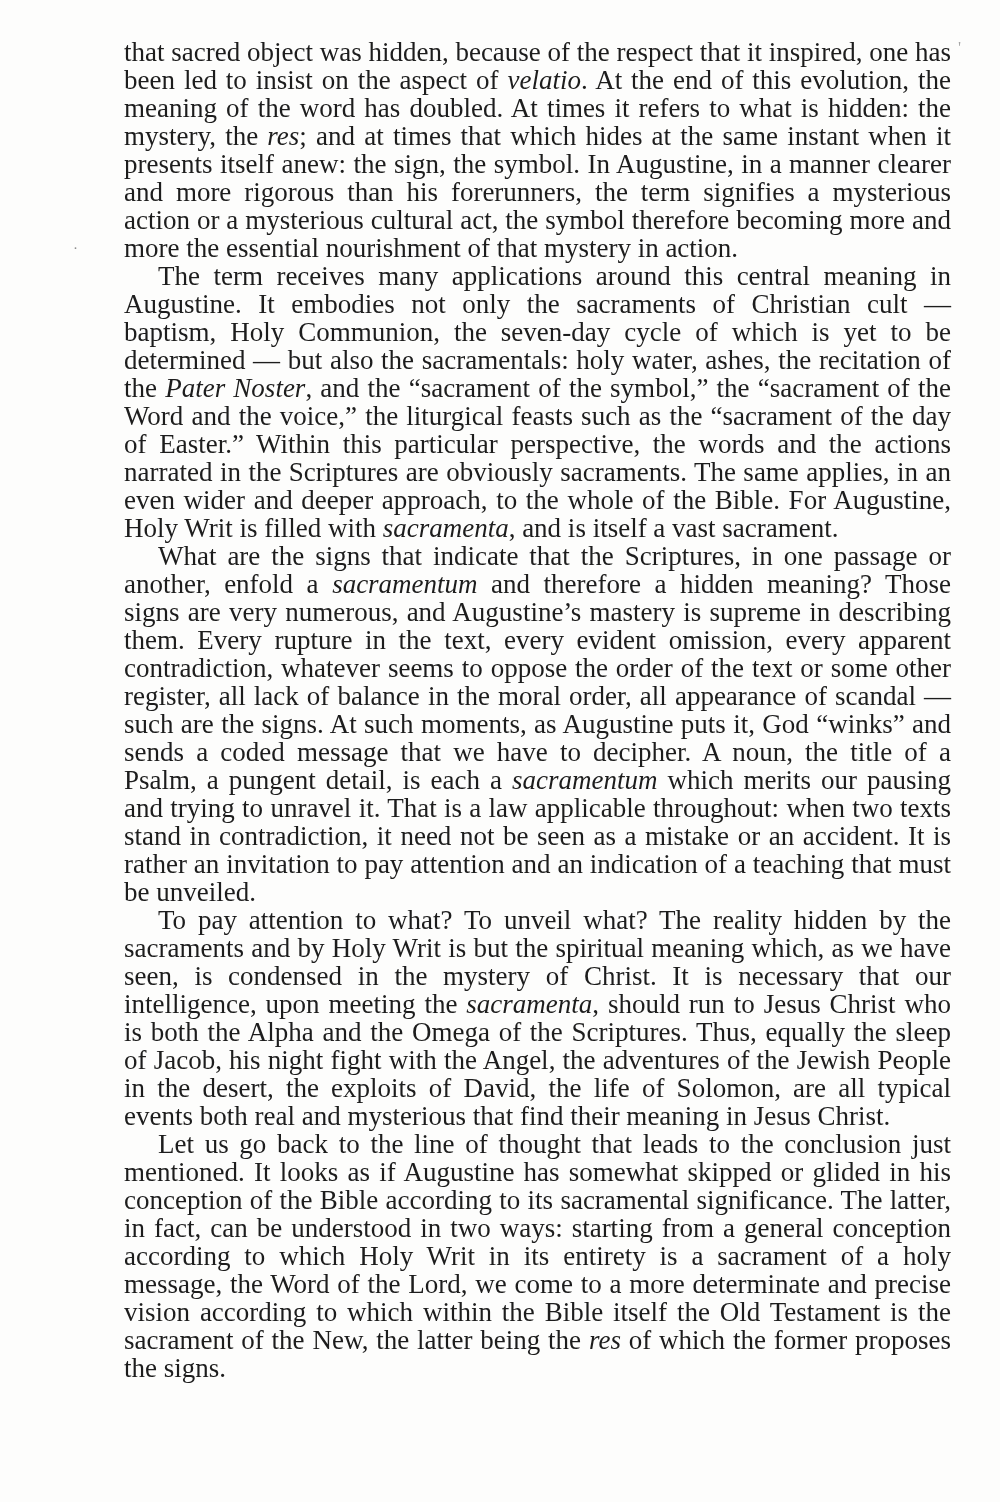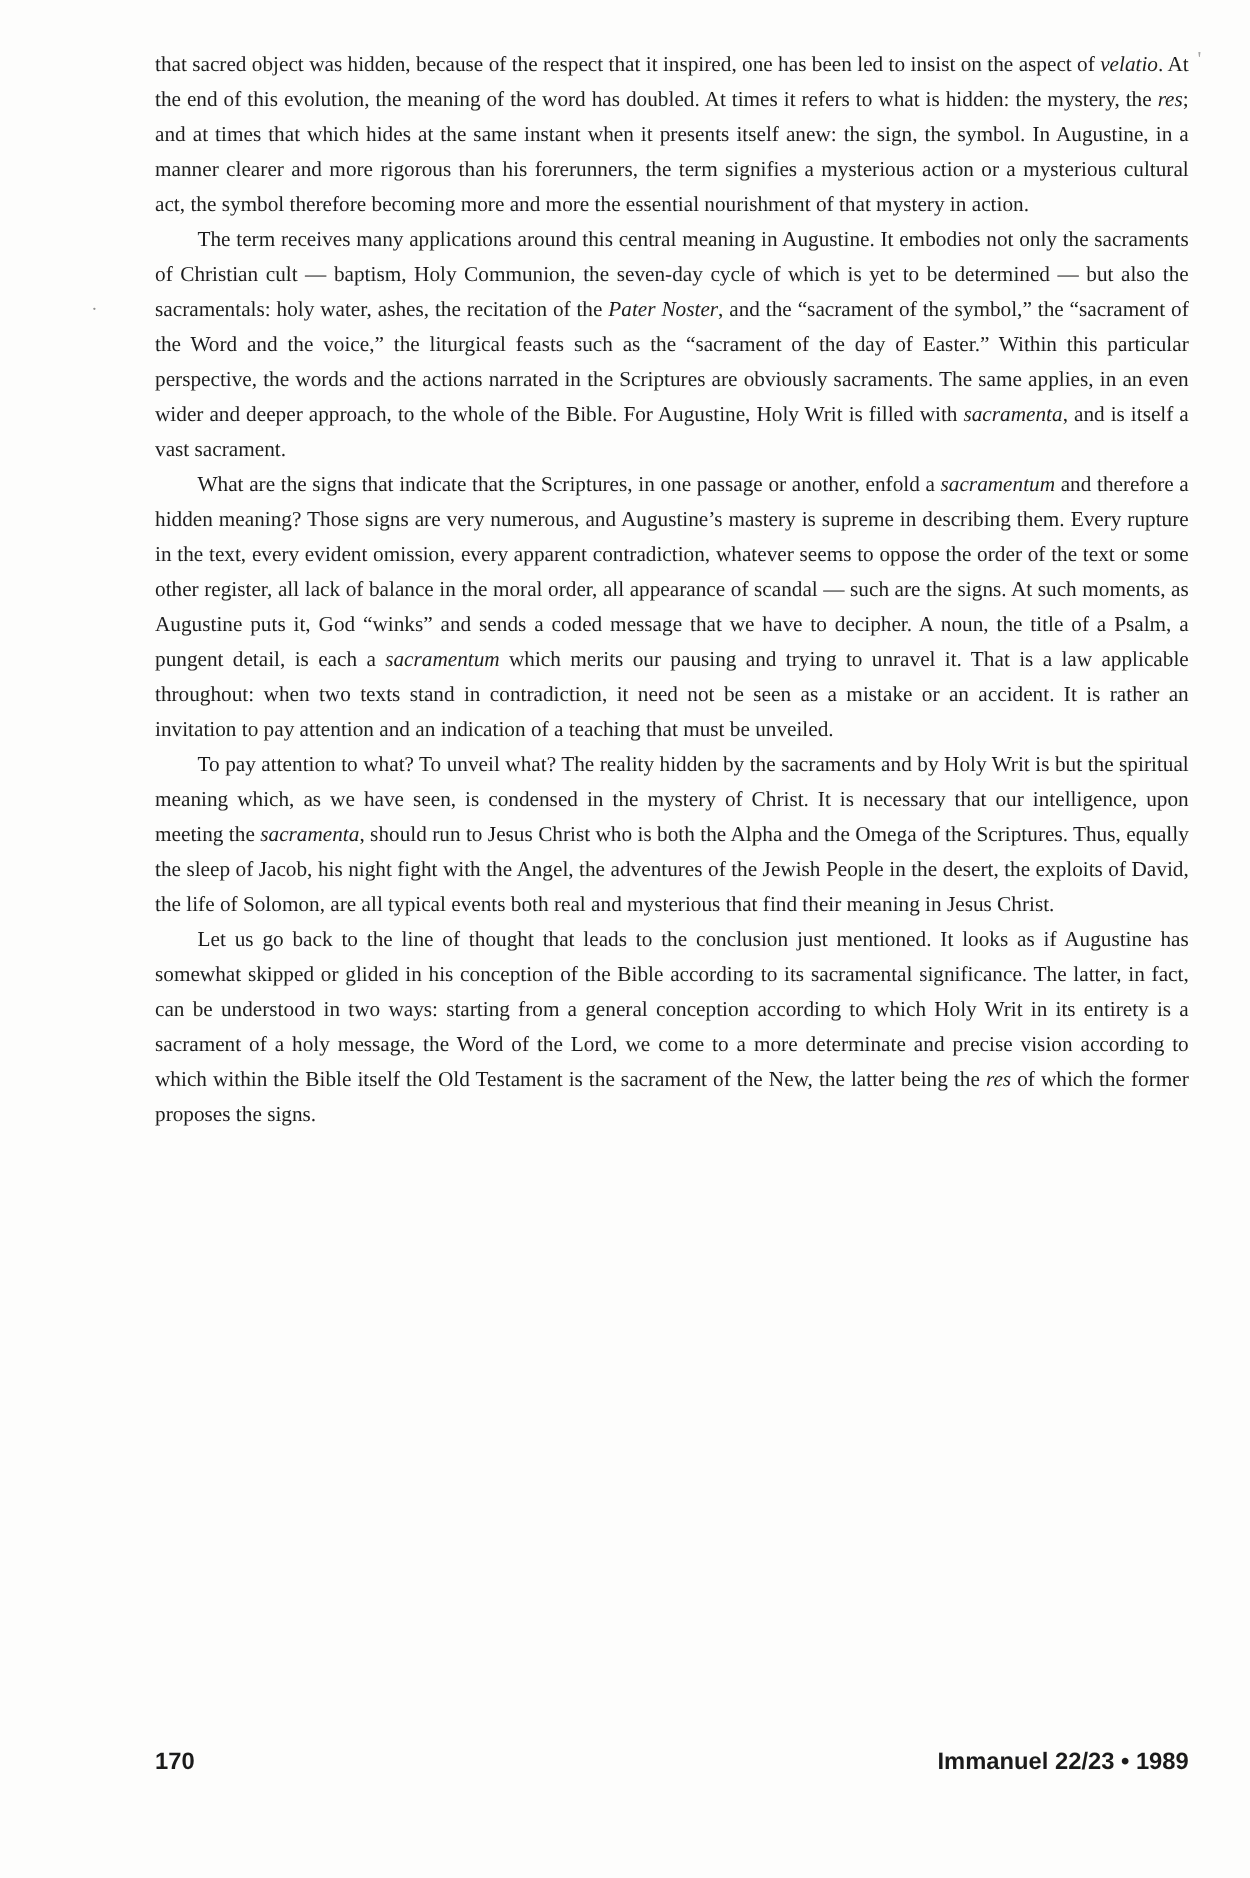--- a/index.html
+++ b/index.html
@@ -13,21 +13,21 @@
     height: 1502px;
     background: #fdfdfc;
     overflow: hidden;
   }
   .text-block {
     position: absolute;
     left: 124px;
     top: 38px;
     width: 827px;
     font-family: "Liberation Serif", "DejaVu Serif", serif;
-    font-size: 17px;
+    font-size: 27px;
     line-height: 28px;
     color: #1d1d1d;
     text-align: justify;
   }
   .text-block p {
     margin: 0;
   }
   .text-block p.indent {
     text-indent: 34px;
   }
@@ -75,18 +75,14 @@
   <span class="scan-mark corner-tick">'</span>
 
   <main class="text-block">
       <p class=""><span>that sacred object was hidden, because of the respect that it inspired, one has been led to insist on the aspect of </span><em>velatio</em><span>. At the end of this evolution, the meaning of the word has doubled. At times it refers to what is hidden: the mystery, the </span><em>res</em><span>; and at times that which hides at the same instant when it presents itself anew: the sign, the symbol. In Augustine, in a manner clearer and more rigorous than his forerunners, the term signifies a mysterious action or a mysterious cultural act, the symbol therefore becoming more and more the essential nourishment of that mystery in action.</span></p>
       <p class="indent"><span>The term receives many applications around this central meaning in Augustine. It embodies not only the sacraments of Christian cult — baptism, Holy Communion, the seven-day cycle of which is yet to be determined — but also the sacramentals: holy water, ashes, the recitation of the </span><em>Pater Noster</em><span>, and the “sacrament of the symbol,” the “sacrament of the Word and the voice,” the liturgical feasts such as the “sacrament of the day of Easter.” Within this particular perspective, the words and the actions narrated in the Scriptures are obviously sacraments. The same applies, in an even wider and deeper approach, to the whole of the Bible. For Augustine, Holy Writ is filled with </span><em>sacramenta</em><span>, and is itself a vast sacrament.</span></p>
       <p class="indent"><span>What are the signs that indicate that the Scriptures, in one passage or another, enfold a </span><em>sacramentum</em><span> and therefore a hidden meaning? Those signs are very numerous, and Augustine’s mastery is supreme in describing them. Every rupture in the text, every evident omission, every apparent contradiction, whatever seems to oppose the order of the text or some other register, all lack of balance in the moral order, all appearance of scandal — such are the signs. At such moments, as Augustine puts it, God “winks” and sends a coded message that we have to decipher. A noun, the title of a Psalm, a pungent detail, is each a </span><em>sacramentum</em><span> which merits our pausing and trying to unravel it. That is a law applicable throughout: when two texts stand in contradiction, it need not be seen as a mistake or an accident. It is rather an invitation to pay attention and an indication of a teaching that must be unveiled.</span></p>
       <p class="indent"><span>To pay attention to what? To unveil what? The reality hidden by the sacraments and by Holy Writ is but the spiritual meaning which, as we have seen, is condensed in the mystery of Christ. It is necessary that our intelligence, upon meeting the </span><em>sacramenta</em><span>, should run to Jesus Christ who is both the Alpha and the Omega of the Scriptures. Thus, equally the sleep of Jacob, his night fight with the Angel, the adventures of the Jewish People in the desert, the exploits of David, the life of Solomon, are all typical events both real and mysterious that find their meaning in Jesus Christ.</span></p>
       <p class="indent"><span>Let us go back to the line of thought that leads to the conclusion just mentioned. It looks as if Augustine has somewhat skipped or glided in his conception of the Bible according to its sacramental significance. The latter, in fact, can be understood in two ways: starting from a general conception according to which Holy Writ in its entirety is a sacrament of a holy message, the Word of the Lord, we come to a more determinate and precise vision according to which within the Bible itself the Old Testament is the sacrament of the New, the latter being the </span><em>res</em><span> of which the former proposes the signs.</span></p>
     </main>
 
-  <footer class="footer">
-    <span>170</span>
-    <span>Immanuel 22/23 • 1989</span>
-  </footer>
 
 </div>
 
 </body></html>

